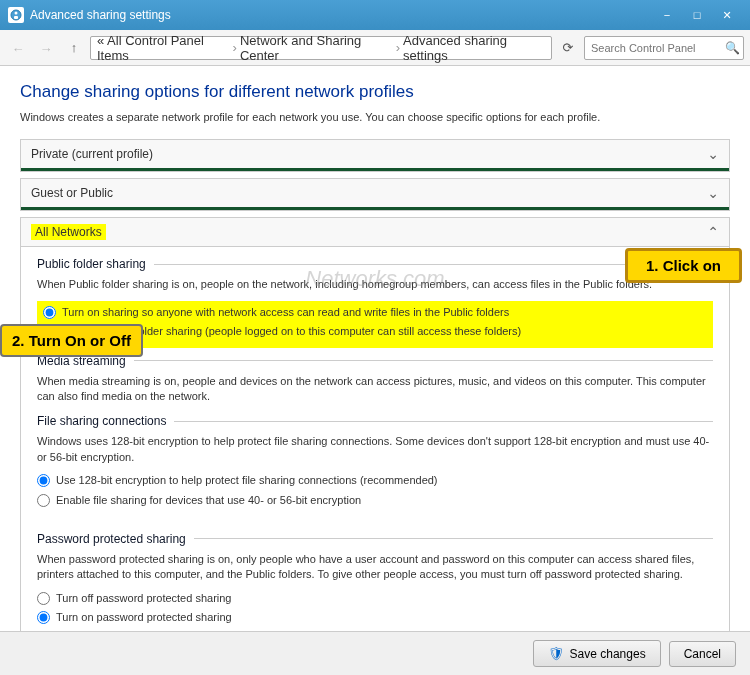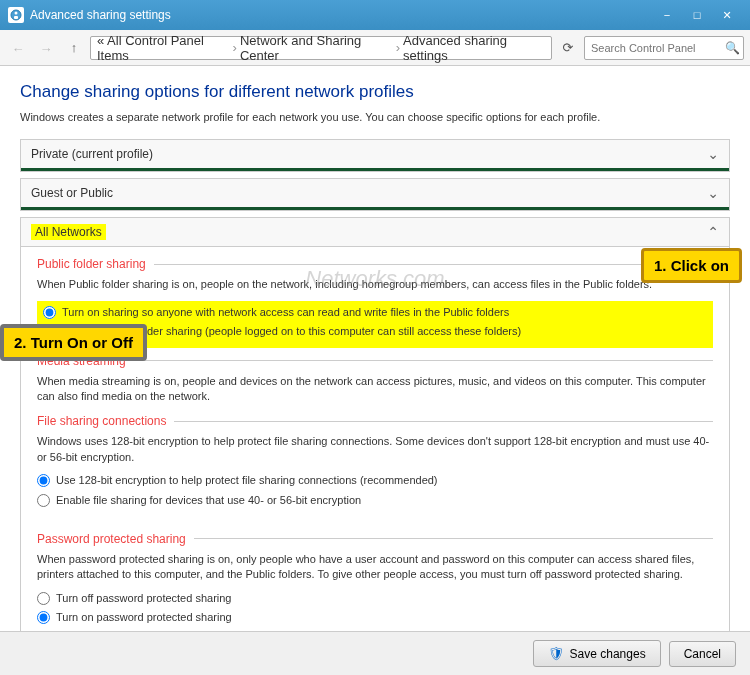--- a/index.html
+++ b/index.html
@@ -183,21 +183,21 @@
       padding: 1px 4px;
       text-align: right;
     }
 
     .section-content {
       padding: 10px 16px;
     }
 
     .section-title {
       font-size: 12px;
-      color: #ef4444;
+      color: #0f172a;
       margin-bottom: 6px;
       display: flex;
       align-items: center;
     }
     .section-title::after {
       content: '';
       flex: 1;
       height: 1px;
       background: #ccc;
       margin-left: 8px;
@@ -253,33 +253,33 @@
     }
 
     
     .callout-1 {
       position: absolute;
       right: 8px;
       top: 182px;
       background: #ffd700;
       border: 3px solid #b8860b;
       border-radius: 4px;
-      padding: 6px 10px;
+      padding: 6px 18px;
       font-size: 15px;
       font-weight: bold;
       color: #000;
       z-index: 10;
     }
 
     .callout-2 {
       position: absolute;
       left: 0px;
       top: 258px;
       background: #ffd700;
-      border: 4px solid #737373;
+      border: 2px solid #737373;
       border-radius: 4px;
       padding: 6px 10px;
       font-size: 15px;
       font-weight: bold;
       color: #000;
       z-index: 10;
     }
 
     
     .bottom-bar {

